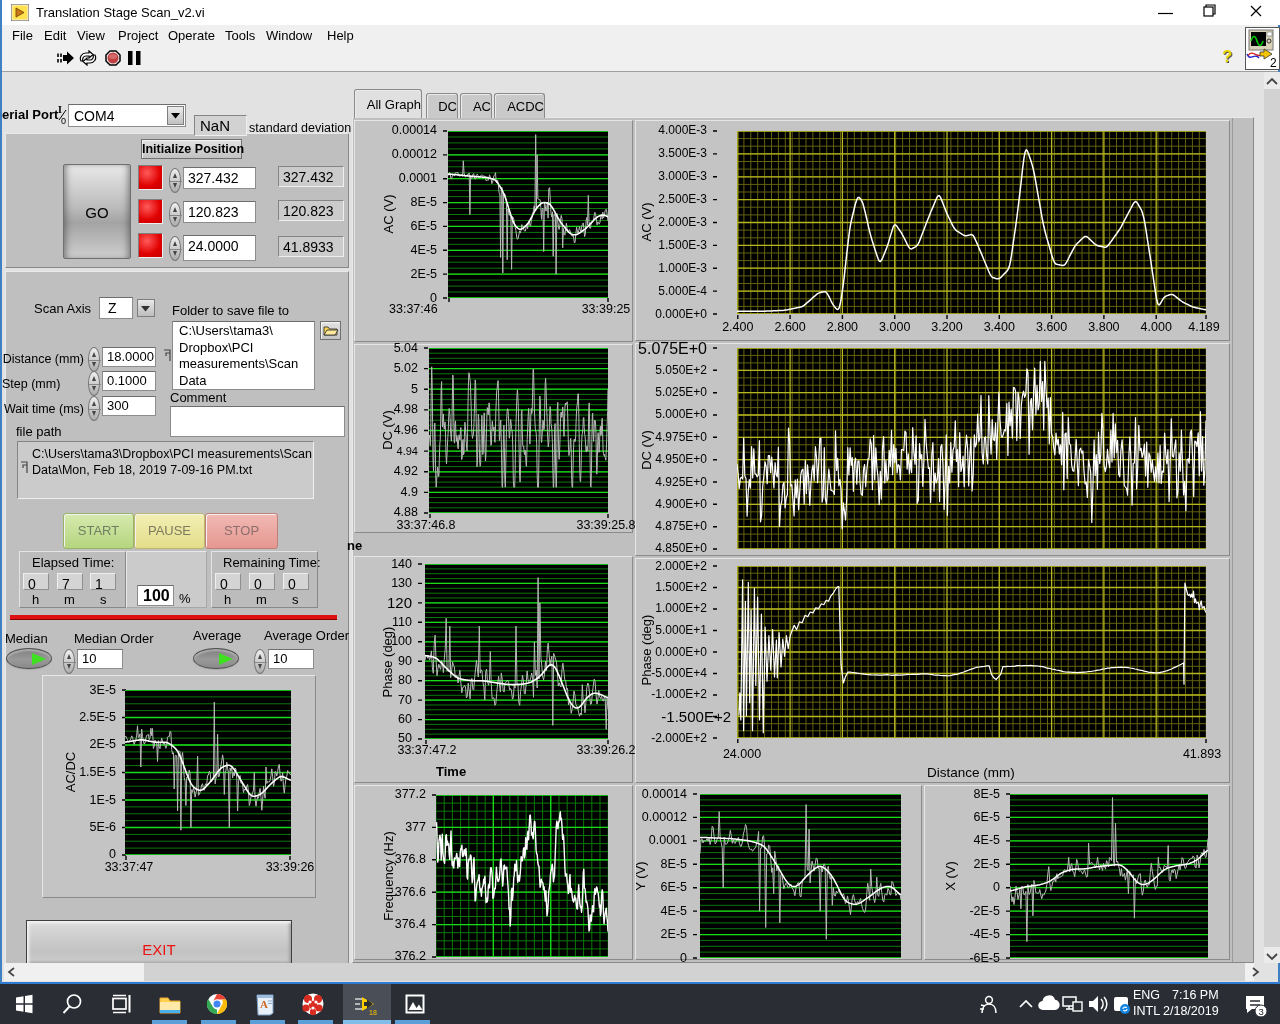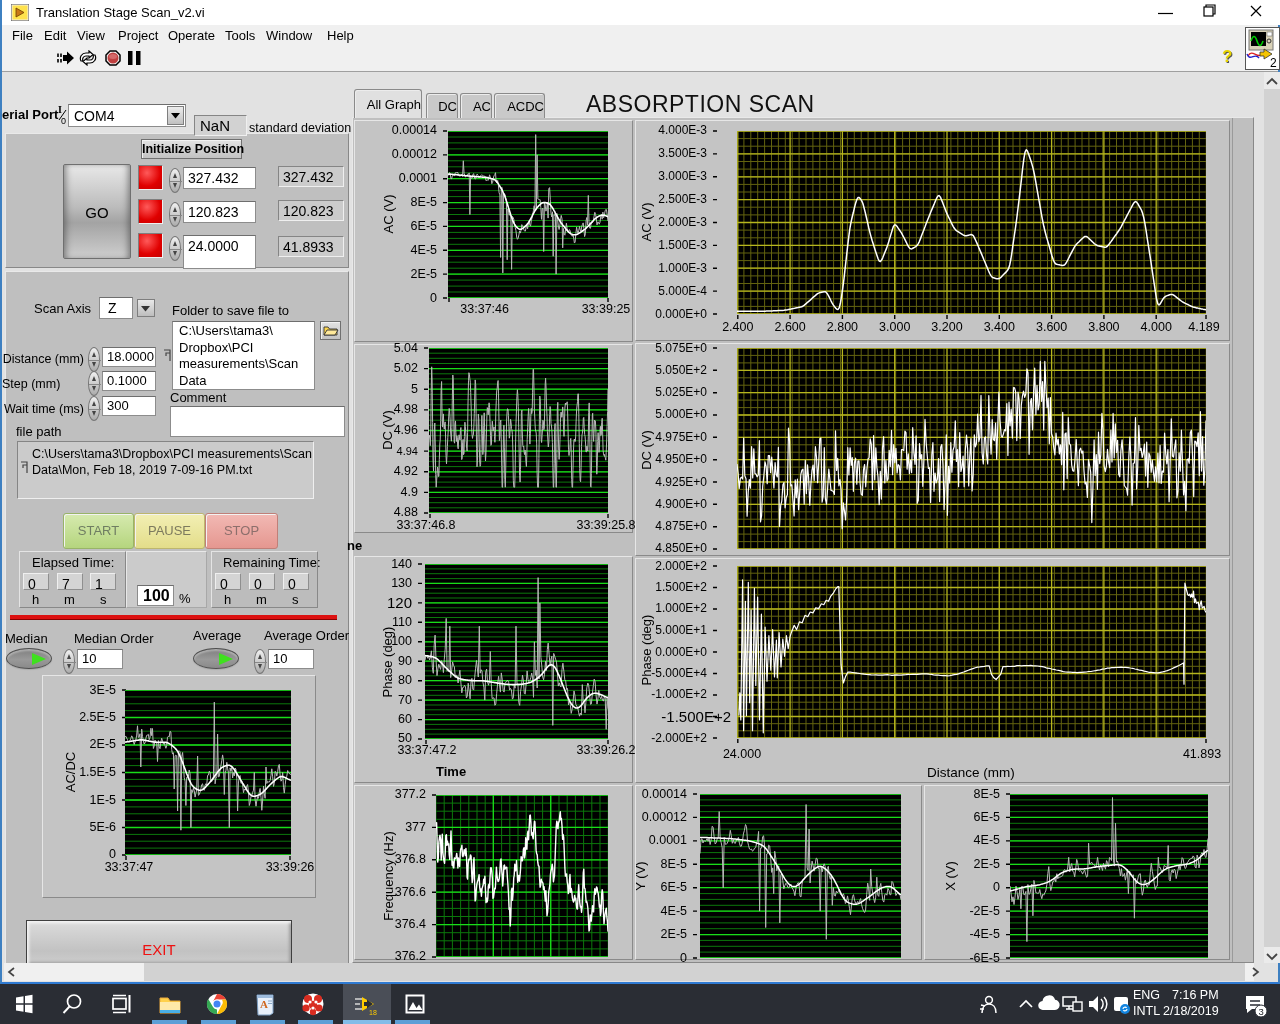--- a/index.html
+++ b/index.html
@@ -85,21 +85,20 @@
 
  <div class="silver" style="left:3px;top:133px;width:344px;height:135px"></div>
  <div class="silver" style="left:3px;top:271px;width:344px;height:695px"></div>
  <div class="silver" style="left:350px;top:117px;width:902px;height:846px"></div>
  <div class="ab" style="left:1230px;top:118px;width:1px;height:844px;background:#9a9a9a"></div>
 
  <div class="tab" style="left:424px;width:32px">DC</div>
  <div class="tab" style="left:458px;width:32px">AC</div>
  <div class="tab" style="left:492px;width:51px">ACDC</div>
  <div class="tab" style="left:352px;top:89px;width:68px;height:29px;background:#e0e0e0;border-bottom:none;padding-top:7px">All Graph</div>
- <div class="ab" style="left:584px;top:91px;font-size:23px;color:#111;letter-spacing:0.5px">ABSORPTION SCAN</div>
 
  <div class="panelbox" style="left:352px;top:120px;width:279px;height:222px"></div>
  <div class="panelbox" style="left:352px;top:344px;width:279px;height:189px"></div>
  <div class="panelbox" style="left:352px;top:556px;width:279px;height:227px"></div>
  <div class="panelbox" style="left:352px;top:785px;width:279px;height:175px"></div>
  <div class="panelbox" style="left:633px;top:120px;width:595px;height:221px"></div>
  <div class="panelbox" style="left:633px;top:343px;width:595px;height:213px"></div>
  <div class="panelbox" style="left:633px;top:558px;width:595px;height:225px"></div>
  <div class="panelbox" style="left:633px;top:785px;width:287px;height:175px"></div>
  <div class="panelbox" style="left:922px;top:785px;width:306px;height:175px"></div>
@@ -200,21 +199,21 @@
       <i></i>
     </div>
  <div class="spin" style="left:167px;top:202px">
       <i></i>
     </div>
  <div class="spin" style="left:167px;top:236px">
       <i></i>
     </div>
  <div class="whitebox" style="left:181px;top:167px;width:73px;height:22px;padding:2px 0 0 4px">327.432</div>
  <div class="whitebox" style="left:181px;top:201px;width:73px;height:22px;padding:2px 0 0 4px">120.823</div>
- <div class="whitebox" style="left:181px;top:235px;width:73px;height:34px;padding:2px 0 0 4px">24.0000</div>
+ <div class="whitebox" style="left:181px;top:235px;width:73px;height:26px;padding:2px 0 0 4px">24.0000</div>
  <div class="graybox" style="left:276px;top:166px;width:66px;height:21px;padding:2px 0 0 4px">327.432</div>
  <div class="graybox" style="left:276px;top:200px;width:66px;height:21px;padding:2px 0 0 4px">120.823</div>
  <div class="graybox" style="left:276px;top:236px;width:66px;height:21px;padding:2px 0 0 4px">41.8933</div>
 
  <div class="lab" style="left:32px;top:302px">Scan Axis</div>
  <div class="whitebox" style="left:97px;top:297px;width:34px;height:22px;padding:2px 0 0 8px">Z</div>
  <div class="ab" style="left:135px;top:299px;width:18px;height:18px;background:linear-gradient(#e8e8e8,#bdbdbd);border:1px solid #7e7e7e"></div>
  <svg class="ab" style="left:139px;top:306px" width="10" height="6">
       <polygon points="0,0 9,0 4.5,5.5" fill="#333"></polygon>
     </svg>
@@ -298,21 +297,21 @@
  <div class="btn" style="left:24px;top:920px;width:266px;height:45px;background:linear-gradient(#dcdcdc,#c2c2c2 70%,#cdcdcd);border:1px solid #3f3f3f;box-shadow:inset 2px 2px 3px #f5f5f5,inset -2px -2px 3px #9f9f9f;color:#ee1111;font-size:15px;line-height:58px">EXIT</div>
 
 <div class="yt" style="left:365px;top:124px;width:70px;font-size:12.5px">0.00014</div>
  <div class="yt" style="left:365px;top:148px;width:70px;font-size:12.5px">0.00012</div>
  <div class="yt" style="left:365px;top:172px;width:70px;font-size:12.5px">0.0001</div>
  <div class="yt" style="left:365px;top:196px;width:70px;font-size:12.5px">8E-5</div>
  <div class="yt" style="left:365px;top:220px;width:70px;font-size:12.5px">6E-5</div>
  <div class="yt" style="left:365px;top:244px;width:70px;font-size:12.5px">4E-5</div>
  <div class="yt" style="left:365px;top:268px;width:70px;font-size:12.5px">2E-5</div>
  <div class="yt" style="left:365px;top:292px;width:70px;font-size:12.5px">0</div>
- <div class="xt" style="left:387px;top:303px;width:120px;text-align:right">33:37:46</div>
+ <div class="xt" style="left:387px;top:303px;width:120px;text-align:left">33:37:46</div>
  <div class="xt" style="left:544px;top:303px;width:120px;text-align:center">33:39:25</div>
  <div class="rlab" style="left:379px;top:214px;font-size:13px;transform:rotate(-90deg) translateX(-50%);transform-origin:0 0">AC (V)</div>
  <div class="yt" style="left:346px;top:342px;width:70px;font-size:12.5px">5.04</div>
  <div class="yt" style="left:346px;top:362px;width:70px;font-size:12.5px">5.02</div>
  <div class="yt" style="left:346px;top:383px;width:70px;font-size:12.5px">5</div>
  <div class="yt" style="left:346px;top:403px;width:70px;font-size:12.5px">4.98</div>
  <div class="yt" style="left:346px;top:424px;width:70px;font-size:12.5px">4.96</div>
  <div class="yt" style="left:346px;top:445px;width:70px;font-size:11px">4.94</div>
  <div class="yt" style="left:346px;top:465px;width:70px;font-size:12.5px">4.92</div>
  <div class="yt" style="left:346px;top:486px;width:70px;font-size:12.5px">4.9</div>
@@ -355,21 +354,21 @@
  <div class="xt" style="left:728.0999999999999px;top:321px;width:120px;text-align:center">2.600</div>
  <div class="xt" style="left:780.4px;top:321px;width:120px;text-align:center">2.800</div>
  <div class="xt" style="left:832.6999999999999px;top:321px;width:120px;text-align:center">3.000</div>
  <div class="xt" style="left:885.0px;top:321px;width:120px;text-align:center">3.200</div>
  <div class="xt" style="left:937.3px;top:321px;width:120px;text-align:center">3.400</div>
  <div class="xt" style="left:989.5999999999999px;top:321px;width:120px;text-align:center">3.600</div>
  <div class="xt" style="left:1041.8999999999999px;top:321px;width:120px;text-align:center">3.800</div>
  <div class="xt" style="left:1094.1999999999998px;top:321px;width:120px;text-align:center">4.000</div>
  <div class="xt" style="left:1142px;top:321px;width:120px;text-align:center">4.189</div>
  <div class="rlab" style="left:637px;top:222px;font-size:13px;transform:rotate(-90deg) translateX(-50%);transform-origin:0 0">AC (V)</div>
- <div class="yt" style="left:635px;top:342px;width:70px;font-size:12px">5.075E+0</div>
+ <div class="yt" style="left:635px;top:342px;width:70px;font-size:16px">5.075E+0</div>
  <div class="yt" style="left:635px;top:364px;width:70px;font-size:12px">5.050E+2</div>
  <div class="yt" style="left:635px;top:386px;width:70px;font-size:12px">5.025E+0</div>
  <div class="yt" style="left:635px;top:408px;width:70px;font-size:12px">5.000E+0</div>
  <div class="yt" style="left:635px;top:431px;width:70px;font-size:12px">4.975E+0</div>
  <div class="yt" style="left:635px;top:453px;width:70px;font-size:12px">4.950E+0</div>
  <div class="yt" style="left:635px;top:476px;width:70px;font-size:12px">4.925E+0</div>
  <div class="yt" style="left:635px;top:498px;width:70px;font-size:12px">4.900E+0</div>
  <div class="yt" style="left:635px;top:520px;width:70px;font-size:12px">4.875E+0</div>
  <div class="yt" style="left:635px;top:542px;width:70px;font-size:12px">4.850E+0</div>
  <div class="rlab" style="left:637px;top:450px;font-size:13px;transform:rotate(-90deg) translateX(-50%);transform-origin:0 0">DC (V)</div>

